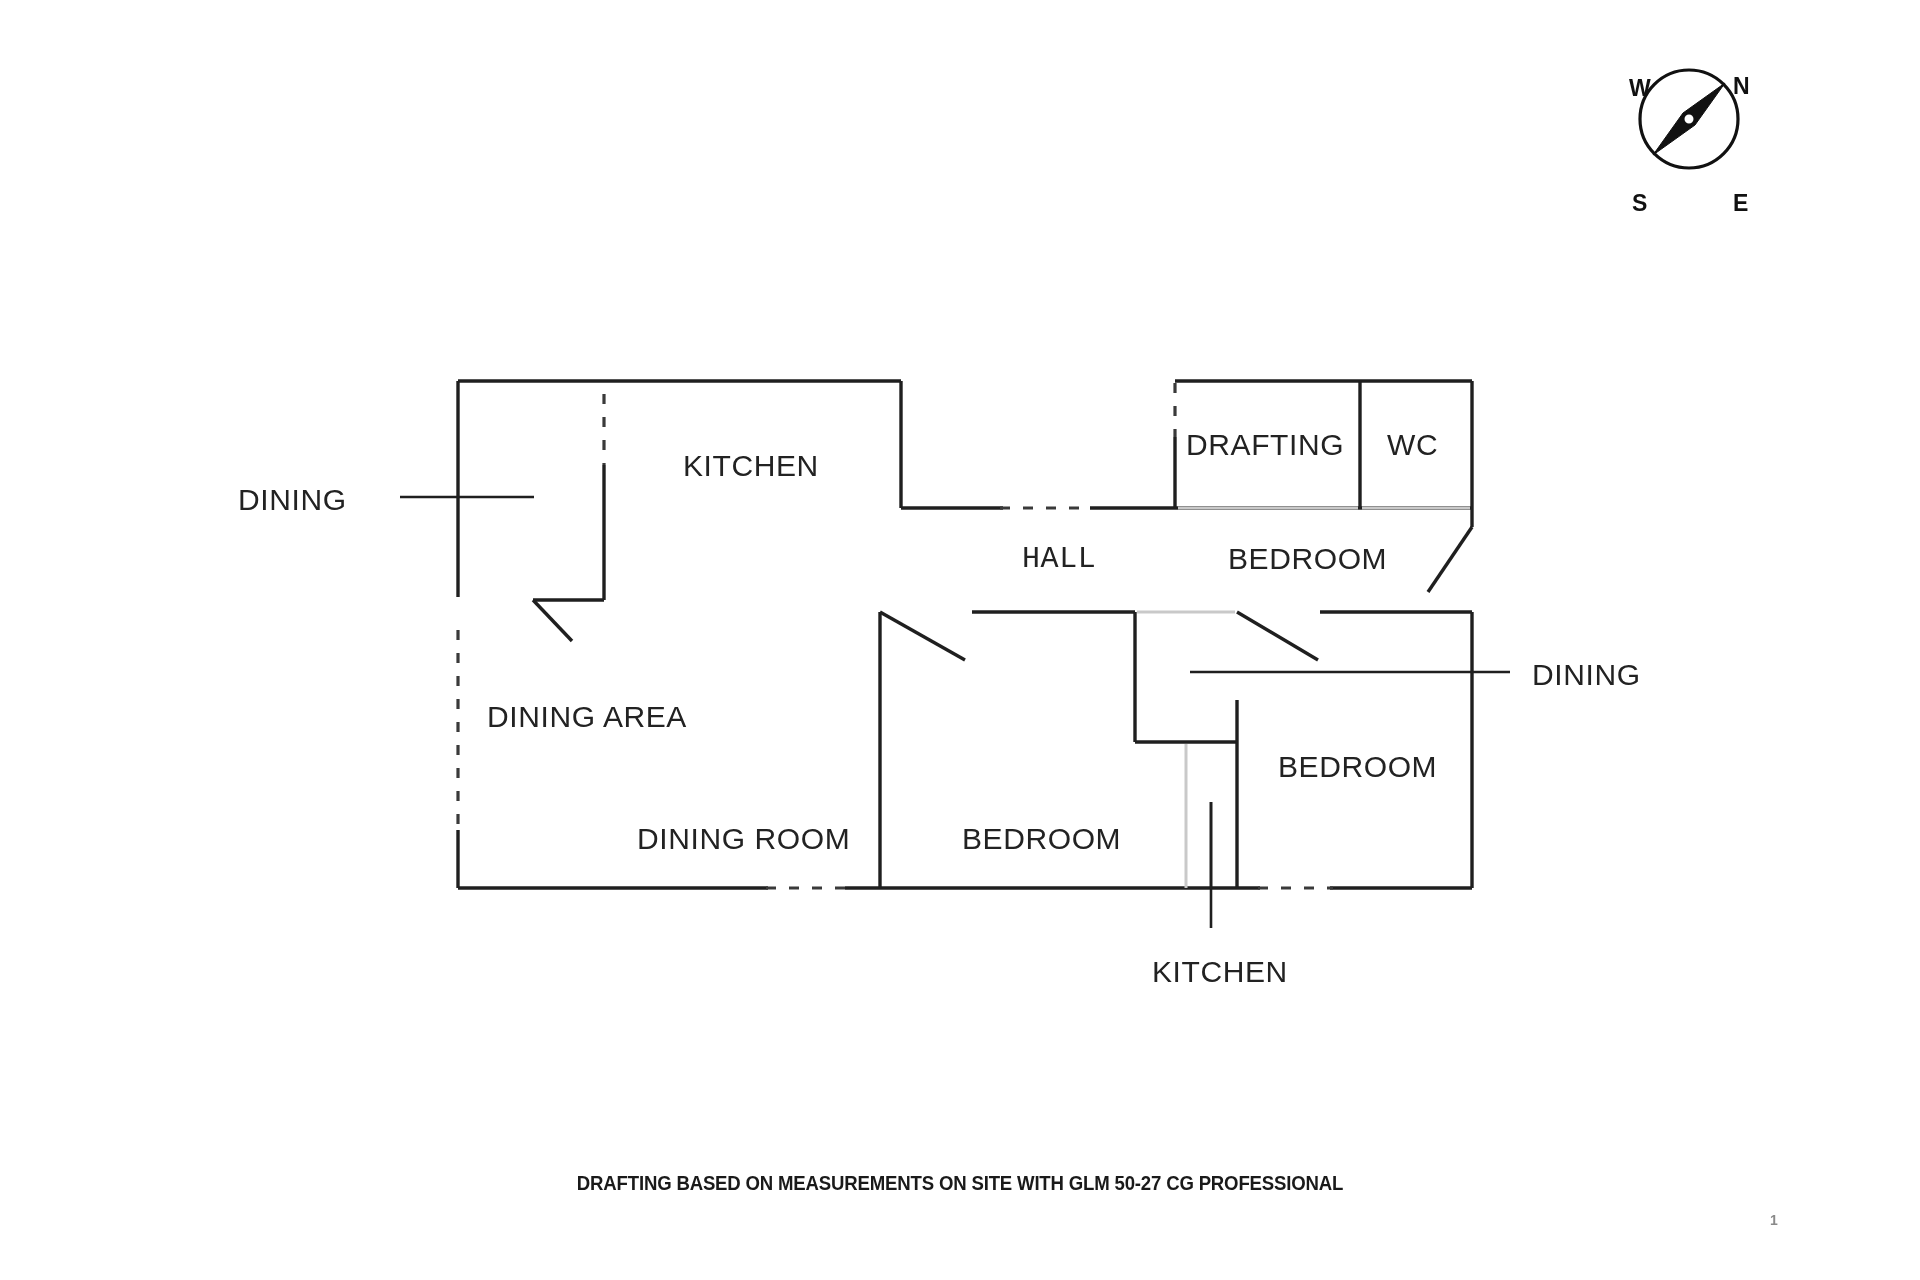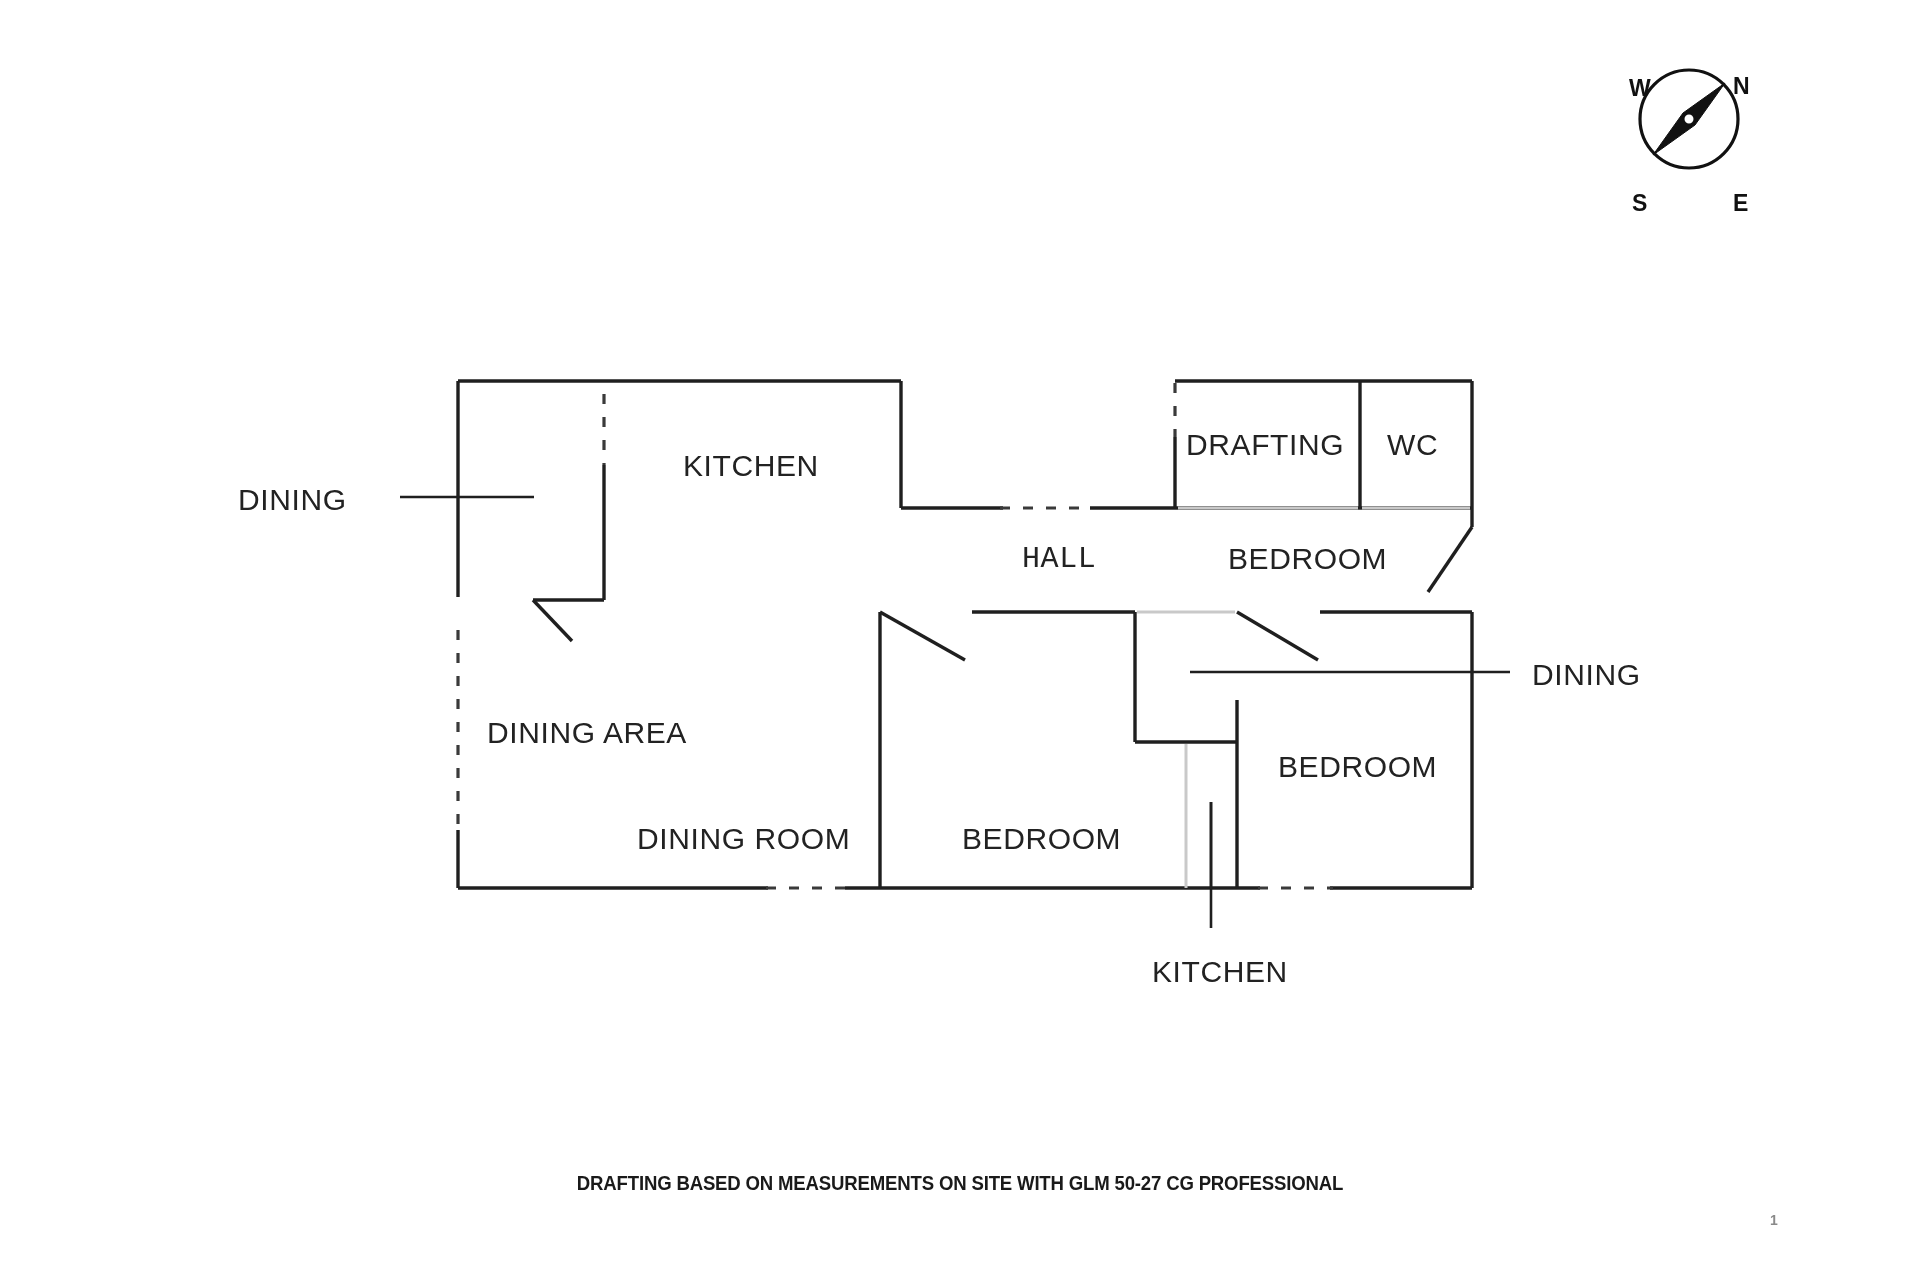--- a/index.html
+++ b/index.html
@@ -159,21 +159,21 @@
   <span class="room-label" style="left:683px; top:449px;">KITCHEN</span>
 
   <span class="room-label" style="left:1186px; top:428px;">DRAFTING</span>
 
   <span class="room-label" style="left:1387px; top:428px;">WC</span>
 
   <span class="room-label" style="left:1022px; top:542px;font-family:Liberation Mono, monospace;">HALL</span>
 
   <span class="room-label" style="left:1228px; top:542px;">BEDROOM</span>
 
-  <span class="room-label" style="left:487px; top:700px;margin-top:16px;">DINING AREA</span>
+  <span class="room-label" style="left:487px; top:700px;">DINING AREA</span>
 
   <span class="room-label" style="left:637px; top:822px;">DINING ROOM</span>
 
   <span class="room-label" style="left:962px; top:822px;">BEDROOM</span>
 
   <span class="room-label" style="left:1278px; top:750px;">BEDROOM</span>
 
   <span class="callout-label" style="left:238px; top:483px;">DINING</span>
 
   <span class="callout-label" style="left:1532px; top:658px;">DINING</span>

